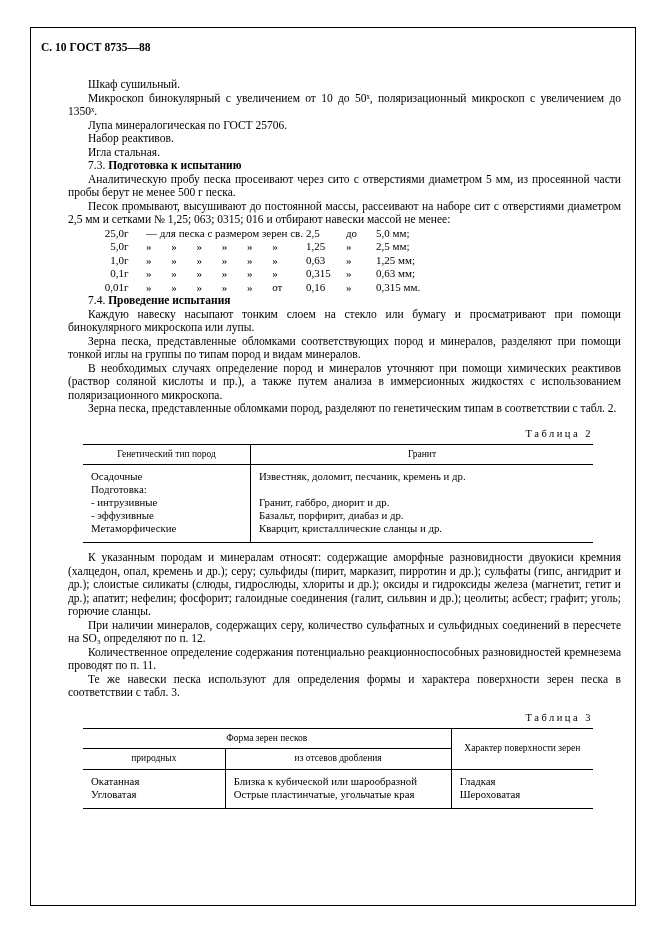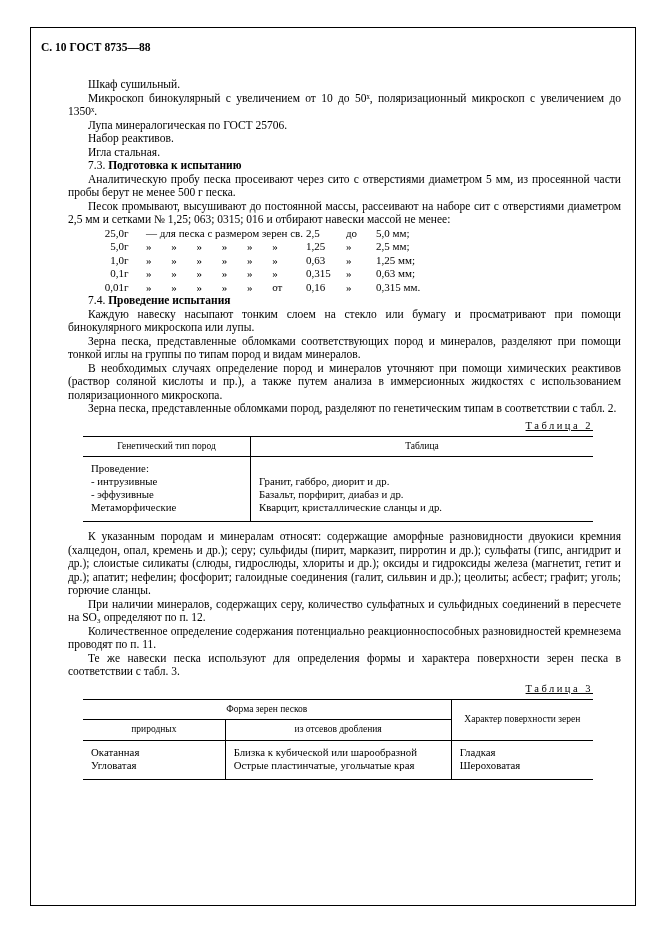--- a/index.html
+++ b/index.html
@@ -27,22 +27,21 @@
   .sieve-row{display:flex;padding-left:20px;white-space:nowrap;}
   .sv-amt{width:36px;text-align:right;}
   .sv-unit{width:22px;}
   .sv-mid{width:160px;}
   .sv-mid.ditto{word-spacing:17px;}
   .sv-num{width:40px;}
   .sv-sep{width:30px;}
   
   .tbl-caption{
     font-size:10.5px;letter-spacing:2.5px;text-align:right;
-    margin:4px 28px 5px 0;
-    text-decoration:underline;
+    margin:12px 28px 5px 0;
   }
   table.gost{
     border-collapse:collapse;width:510px;margin-left:15px;
     border-top:1px solid #000;border-bottom:1px solid #000;
     margin-bottom:8px;
   }
   table.gost th{
     font-weight:normal;font-size:9.5px;line-height:11.5px;
     padding:4px 6px;border-bottom:1px solid #000;
     vertical-align:middle;
@@ -125,26 +124,30 @@
   <p class="para">Каждую навеску насыпают тонким слоем на стекло или бумагу и просматривают при помощи бинокулярного микроскопа или лупы.</p>
   <p class="para">Зерна песка, представленные обломками соответствующих пород и минералов, разделяют при помощи тонкой иглы на группы по типам пород и видам минералов.</p>
   <p class="para">В необходимых случаях определение пород и минералов уточняют при помощи химических реактивов (раствор соляной кислоты и пр.), а также путем анализа в иммерсионных жидкостях с использованием поляризационного микроскопа.</p>
   <p class="para">Зерна песка, представленные обломками пород, разделяют по генетическим типам в соответствии с табл. 2.</p>
 
   <div class="tbl-caption">Таблица 2</div>
   <table class="gost">
     <thead>
       <tr>
         <th class="t2c1">Генетический тип пород</th>
-        <th class="bl">Таблица</th>
+        <th class="bl">Гранит</th>
       </tr>
     </thead>
     <tbody>
       <tr>
-        <td>Проведение:</td>
+        <td>Осадочные</td>
+        <td class="bl">Известняк, доломит, песчаник, кремень и др.</td>
+      </tr>
+      <tr>
+        <td>Подготовка:</td>
         <td class="bl"></td>
       </tr>
       <tr>
         <td>- интрузивные</td>
         <td class="bl">Гранит, габбро, диорит и др.</td>
       </tr>
       <tr>
         <td>- эффузивные</td>
         <td class="bl">Базальт, порфирит, диабаз и др.</td>
       </tr>

